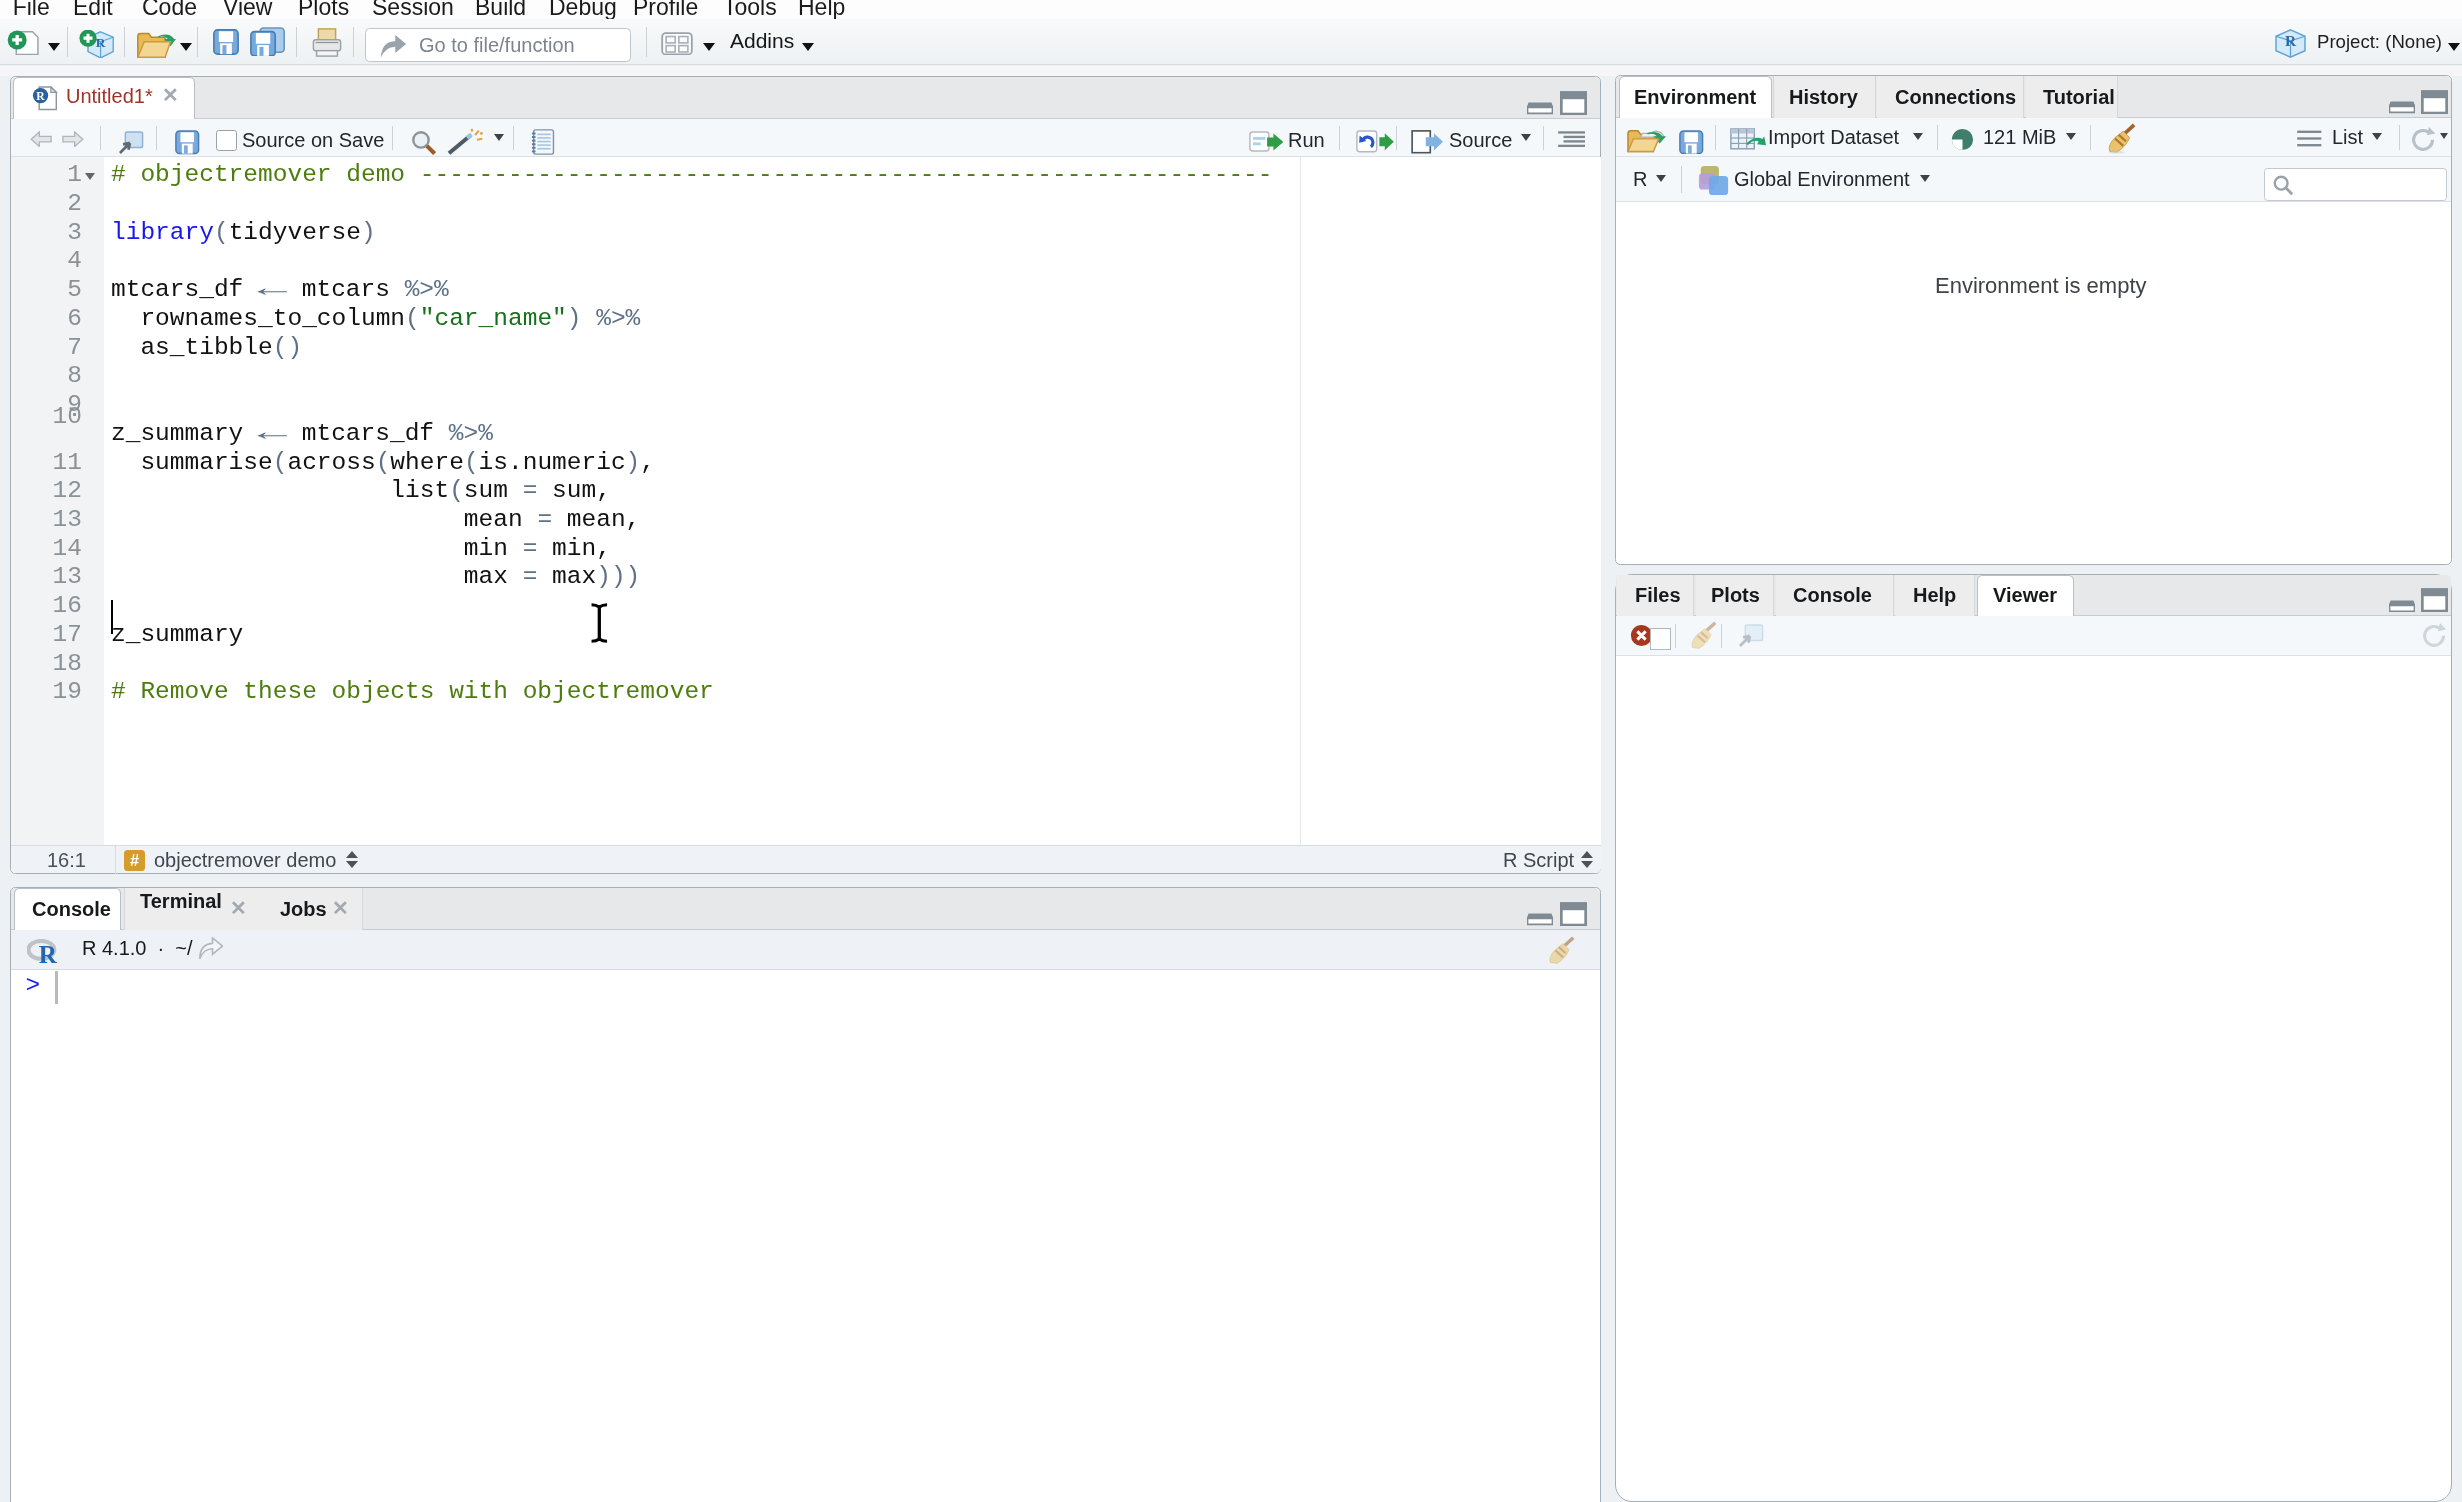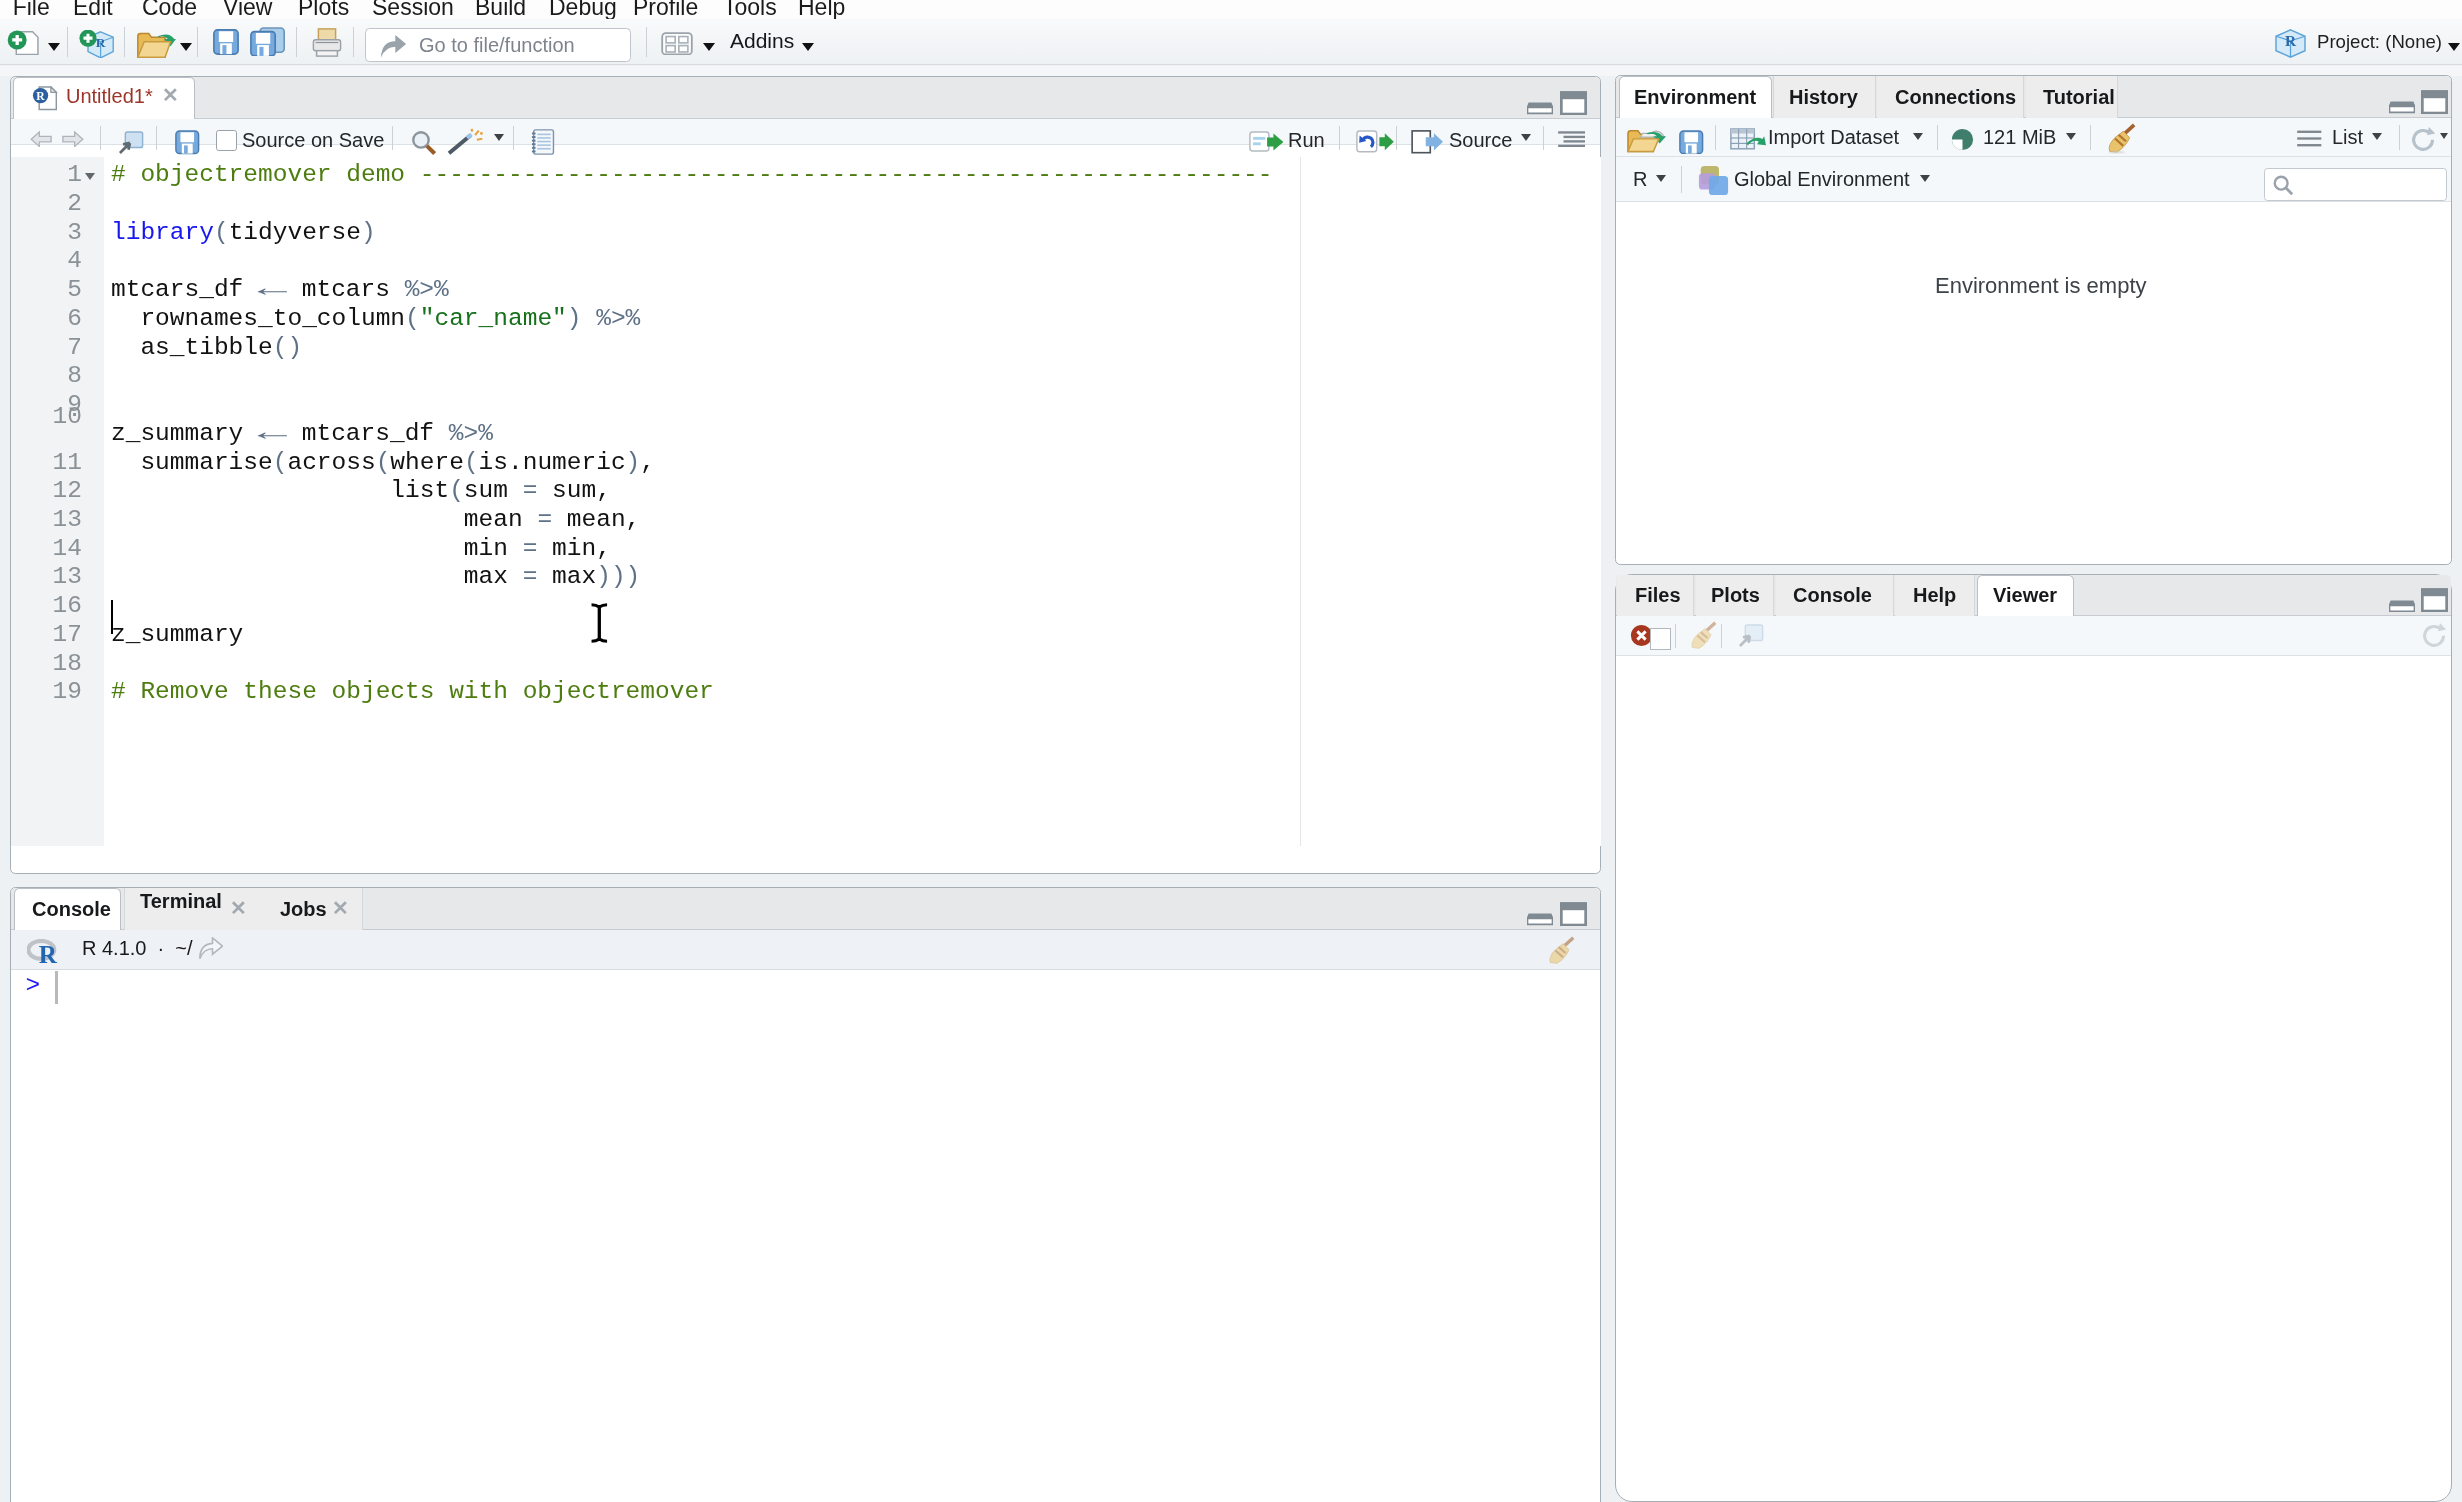--- a/index.html
+++ b/index.html
@@ -148,21 +148,21 @@
     <div class="tabx" style="left:151px;top:6.4px;">✕</div>
 
     <svg class="abs" style="left:1516px;top:25.4px;" width="26" height="12.7" viewBox="0 0 29 14">
       <path d="M2.5 1.5 h24 l2 5 v6 h-28 v-6 z" fill="#fff" stroke="#7f8a93" stroke-width="2"></path>
       <path d="M2 1 h25 l2.5 6 h-29.5 z" fill="#7f8a93"></path>
     </svg>
     <svg class="abs" style="left:1549px;top:13.6px;" width="27" height="24.5" viewBox="0 0 30 27">
       <rect x="1.5" y="1.5" width="27" height="24" fill="#fff" stroke="#7f8a93" stroke-width="3"></rect>
       <path d="M1 1 h28 v8 h-28 z" fill="#7f8a93"></path>
     </svg>
-    <div class="ptoolbar" style="top:42px;height:26px;">
+    <div class="ptoolbar" style="top:42px;height:38px;">
 
       <svg class="abs" style="left:19px;top:11.8px;" width="54" height="16.3" viewBox="0 0 59 18">
         <path d="M10 1 L1 9 L10 17 L10 12 L23 12 L23 6 L10 6 z" fill="#e3e6e9" stroke="#aeb5bc" stroke-width="1.5"></path>
         <path d="M49 1 L58 9 L49 17 L49 12 L36 12 L36 6 L49 6 z" fill="#e3e6e9" stroke="#aeb5bc" stroke-width="1.5"></path>
       </svg>
       <div class="sep" style="left:89px;top:7.3px;height:23.6px;"></div>
 
       <svg class="abs" style="left:108px;top:11.8px;" width="24.5" height="23" viewBox="0 0 27 25">
         <rect x="7" y="1" width="19" height="17" rx="2" fill="#cde1f2" stroke="#8fb2d2" stroke-width="1.6"></rect>
         <path d="M1 24 L12 13 M12 13 l-7.5 1.5 M12 13 l-1.5 7.5" stroke="#5f6a73" stroke-width="3" fill="none"></path>
@@ -295,20 +295,33 @@
 
       <svg class="abs" style="left:575px;top:445px;" width="33" height="42" viewBox="0 0 36 46">
         <g stroke="#000" stroke-width="3.2" fill="none">
           <path d="M6 3 Q11 3 14.5 5.5 Q18 3 23 3" stroke-width="3.4"></path>
           <path d="M6 43 Q11 43 14.5 40.5 Q18 43 23 43" stroke-width="3.4"></path>
           <line x1="14.5" y1="5" x2="14.5" y2="41" stroke-width="3.6"></line>
         </g>
       </svg>
     </div>
 
+    <div class="abs" id="srcstatus" style="left:0;top:768px;width:1590px;height:28px;background:#eff3f7;border-top:0.9px solid #d6dbdf;border-radius:0 0 4.5px 4.5px;">
+      <div class="abs" style="left:36px;top:2.7px;font-size:20px;color:#49525a;">16:1</div>
+      <div class="abs" style="left:104px;top:0;width:0.9px;height:28px;background:#d6dbdf;"></div>
+      <div class="abs" style="left:113px;top:3.6px;width:21px;height:21px;background:#d59b2b;border-radius:3.6px;">
+        <div style="text-align:center;font-size:16.3px;font-weight:bold;color:#fff;line-height:21px;">#</div>
+      </div>
+      <div class="abs" style="left:143px;top:2.7px;font-size:20px;color:#3f474e;">objectremover demo</div>
+      <div class="abs" style="left:335px;top:5.4px;width:0;height:0;border-left:6.4px solid transparent;border-right:6.4px solid transparent;border-bottom:7.3px solid #4c5358;"></div>
+      <div class="abs" style="left:335px;top:15.4px;width:0;height:0;border-left:6.4px solid transparent;border-right:6.4px solid transparent;border-top:7.3px solid #4c5358;"></div>
+      <div class="abs" style="left:1492px;top:2.7px;font-size:20px;color:#3f474e;">R Script</div>
+      <div class="abs" style="left:1570px;top:5.4px;width:0;height:0;border-left:6.4px solid transparent;border-right:6.4px solid transparent;border-bottom:7.3px solid #4c5358;"></div>
+      <div class="abs" style="left:1570px;top:15.4px;width:0;height:0;border-left:6.4px solid transparent;border-right:6.4px solid transparent;border-top:7.3px solid #4c5358;"></div>
+    </div>
   </div>
 
   <div class="pane" id="conpane" style="left:10px;top:887px;width:1591px;height:635px;">
     <div class="tabstrip" style="height:42px;"></div>
     <div class="tab-inactive" style="left:113px;top:0;width:139px;height:42px;border-left:0.9px solid #d4d8db;"></div>
     <div class="tab-inactive" style="left:251px;top:0;width:101px;height:42px;"></div>
     <div class="tab-active" style="left:2.7px;top:0px;width:107px;height:42px;"></div>
     <div class="abs tabtxt" style="left:21px;top:10px;">Console</div>
     <div class="abs tabtxt" style="left:129px;top:2px;">Terminal</div>
     <div class="tabx" style="left:219px;top:8.2px;">✕</div>

